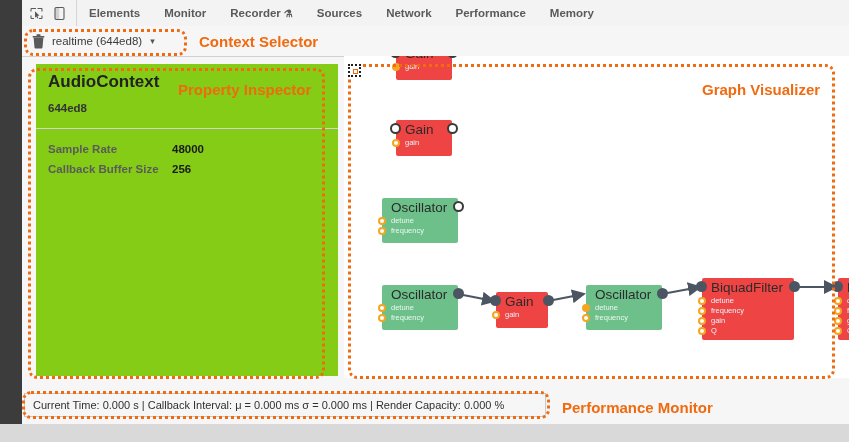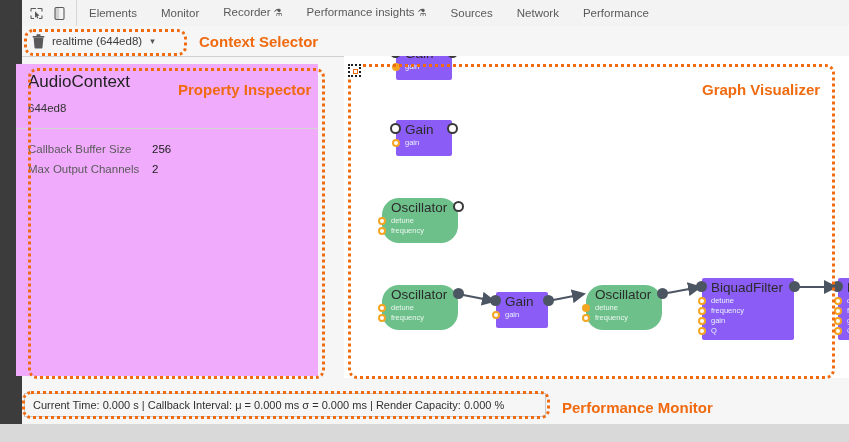--- a/index.html
+++ b/index.html
@@ -14,51 +14,51 @@
   
   .rail{position:absolute;left:0;top:0;width:22px;height:442px;background:#3c3c3c;}
   .rail-bot{position:absolute;left:0;top:424px;width:849px;height:18px;background:#d9d9d9;}
 
   
   .tabbar{position:absolute;left:22px;top:0;width:827px;height:26px;background:#f3f3f3;
           border-bottom:1px solid #cdcdcd;display:flex;align-items:center;}
   .tool-icons{display:flex;align-items:center;gap:6px;padding:0 8px 0 6px;border-right:1px solid #d6d6d6;height:100%;}
   .ticon{width:17px;height:17px;position:relative;display:block;}
   .ticon svg{display:block;}
-  .tabs{display:flex;align-items:flex-end;height:100%;}
+  .tabs{display:flex;align-items:center;height:100%;font-weight:bold;}
   .tab{font-size:11.5px;color:#5a5a5a;padding:0 12px;line-height:26px;white-space:nowrap;cursor:default;}
   .tab .flask{font-size:10px;margin-left:3px;color:#5a5a5a;}
 
   
   .ctxbar{position:absolute;left:22px;top:26px;width:827px;height:30px;background:#f6f6f6;
           border-bottom:1px solid #d0d0d0;}
   .ctxsel{position:absolute;left:10px;top:4px;display:flex;align-items:center;height:22px;gap:7px;}
   .trash{width:13px;height:15px;display:block;}
   .ctxlabel{font-size:11.5px;color:#3c3c3c;white-space:nowrap;}
   .caret{font-size:9px;color:#555;margin-left:1px;}
 
   
-  .inspector{position:absolute;left:16px;top:64px;width:302px;height:312px;background:#f0abfc;}
+  .inspector{position:absolute;left:36px;top:64px;width:302px;height:312px;background:#84cc16;font-weight:bold;}
   .insp-title{position:absolute;left:12px;top:8px;font-size:17px;color:#222;}
   .insp-sub{position:absolute;left:12px;top:38px;font-size:11.5px;color:#333;}
   .insp-rule{position:absolute;left:0;top:64px;width:302px;height:1px;background:#d4d4d4;}
   .proptable{position:absolute;left:12px;top:75px;}
   .prow{display:flex;height:20px;align-items:center;}
   .pkey{width:124px;font-size:11.5px;color:#5b5b5b;}
   .pval{font-size:11.5px;color:#1a1a1a;}
 
   .graphpanel{position:absolute;left:344px;top:56px;width:505px;height:322px;background:#ffffff;overflow:hidden;}
 
   
   .node{position:absolute;border-radius:2px;}
   .node .title{font-size:13.5px;color:#2b2b2b;padding:1px 8px 0 9px;line-height:17px;white-space:nowrap;}
   .node .param{font-size:7.5px;color:#e9f2fb;line-height:10px;padding-left:9px;white-space:nowrap;}
-  .node.green{background:#6dc08a;border-radius:17px;}
+  .node.green{background:#6dc08a;}
   .node.green .param{color:#eaf7ef;}
-  .node.blue{background:#8b5cf6;}
+  .node.blue{background:#ef4444;}
 
   
   .port{position:absolute;width:11px;height:11px;border-radius:50%;box-sizing:border-box;}
   .port.io-open{border:2px solid #3a3a3a;background:#ffffff;}
   .port.io-fill{background:#4c5663;border:none;}
   .port.ap-open{width:8px;height:8px;border:2px solid #f4a623;background:#ffffff;}
   .port.ap-fill{width:8px;height:8px;background:#f4a623;border:none;}
 
   
   .edges{position:absolute;left:0;top:0;width:505px;height:322px;pointer-events:none;}
@@ -94,24 +94,24 @@
         <svg width="17" height="17" viewBox="0 0 17 17">
           <rect x="4" y="2.5" width="9" height="12" rx="1.2" stroke="#5a5a5a" stroke-width="1.1" fill="none"></rect>
           <rect x="4" y="2.5" width="4.2" height="12" fill="#5a5a5a" opacity="0.22"></rect>
         </svg>
       </span>
     </div>
     <div class="tabs">
       <div class="tab"><span>Elements</span></div>
       <div class="tab"><span>Monitor</span></div>
       <div class="tab"><span>Recorder</span><span class="flask">⚗</span></div>
-      <div class="tab"><span>Performance insights</span><span class="flask">⚗</span></div>
       <div class="tab"><span>Sources</span></div>
       <div class="tab"><span>Network</span></div>
       <div class="tab"><span>Performance</span></div>
+      <div class="tab"><span>Memory</span></div>
     </div>
   </div>
 
   <div class="ctxbar">
     <div class="ctxsel">
       <span class="trash">
         <svg width="13" height="15" viewBox="0 0 13 15">
           <path d="M1.6 3.4h9.8l-.9 10.1a1 1 0 0 1-1 .9H3.5a1 1 0 0 1-1-.9z" fill="#5a5a5a"></path>
           <rect x="0.6" y="2" width="11.8" height="1.5" rx="0.6" fill="#5a5a5a"></rect>
           <rect x="4.4" y="0.3" width="4.2" height="1.6" rx="0.7" fill="#5a5a5a"></rect>
@@ -121,26 +121,26 @@
       <span class="caret">▾</span>
     </div>
   </div>
 
   <div class="inspector">
     <div class="insp-title">AudioContext</div>
     <div class="insp-sub">644ed8</div>
     <div class="insp-rule"></div>
     <div class="proptable">
       <div class="prow">
+        <div class="pkey">Sample Rate</div>
+        <div class="pval">48000</div>
+      </div>
+      <div class="prow">
         <div class="pkey">Callback Buffer Size</div>
         <div class="pval">256</div>
-      </div>
-      <div class="prow">
-        <div class="pkey">Max Output Channels</div>
-        <div class="pval">2</div>
       </div>
     </div>
   </div>
 
   <div class="graphpanel">
     <svg class="edges">
       <defs>
         <marker id="arw" markerWidth="7" markerHeight="7" refX="6" refY="3.5" orient="auto">
           <path d="M0,0 L7,3.5 L0,7 z" fill="#4c5663"></path>
         </marker>

